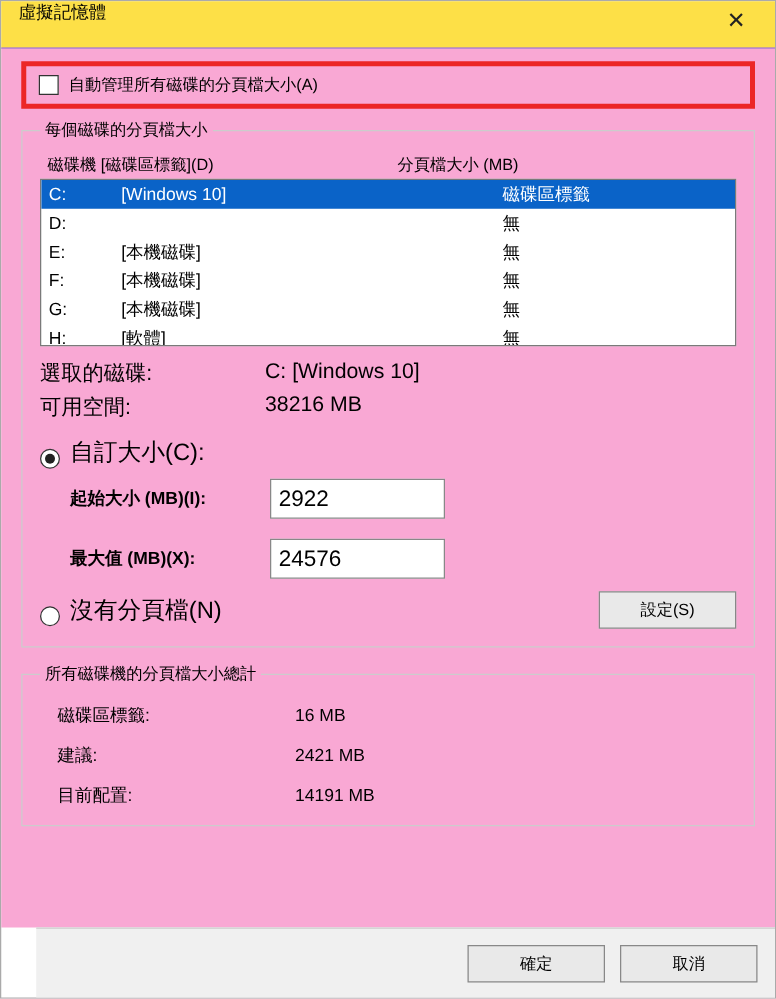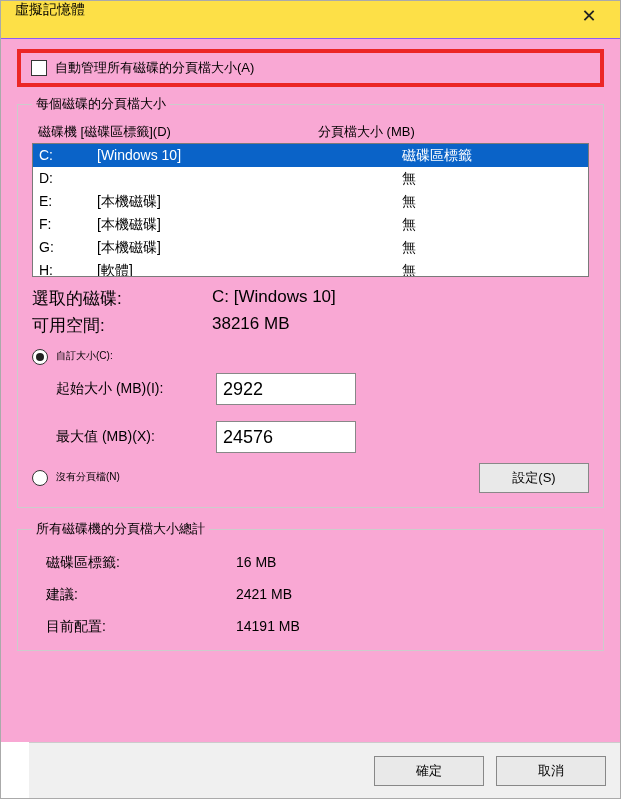--- a/index.html
+++ b/index.html
@@ -70,35 +70,35 @@
   .dr-letter { width: 58px; }
   .dr-label  { flex:1; }
   .dr-size   { width: 180px; }
   .info-grid {
     margin-top:10px;
     display:grid;
     grid-template-columns: 180px 1fr;
     row-gap: 4px;
     font-size:17px;
   }
-  .radio-row { display:flex; align-items:flex-start; margin-top:12px; font-size:10px; }
+  .radio-row { display:flex; align-items:flex-end; margin-top:12px; font-size:19px; }
   .radio {
     width:16px; height:16px; border:1px solid #333; border-radius:50%;
     margin-right:8px; position:relative; background:#fff;
   }
   .radio.checked::after {
     content:""; position:absolute; top:3px; left:3px;
     width:8px; height:8px; background:#222; border-radius:50%;
   }
   .size-row {
     display:flex; align-items:center;
     margin-top:8px; padding-left:24px;
     font-size:14px;
   }
-  .size-row .lbl { width: 160px; }
+  .size-row .lbl { width: 160px; font-weight: bold; }
   .size-row input {
     width: 140px; height:32px;
     border:1px solid #888; padding:2px 6px;
     font-size:18px; font-family:inherit;
   }
   .set-row { display:flex; align-items:center; margin-top:10px; }
   .set-row .spacer { flex:1; }
   .btn {
     min-width: 110px; height:30px;
     border:1px solid #888; background:#e9e9e9;

